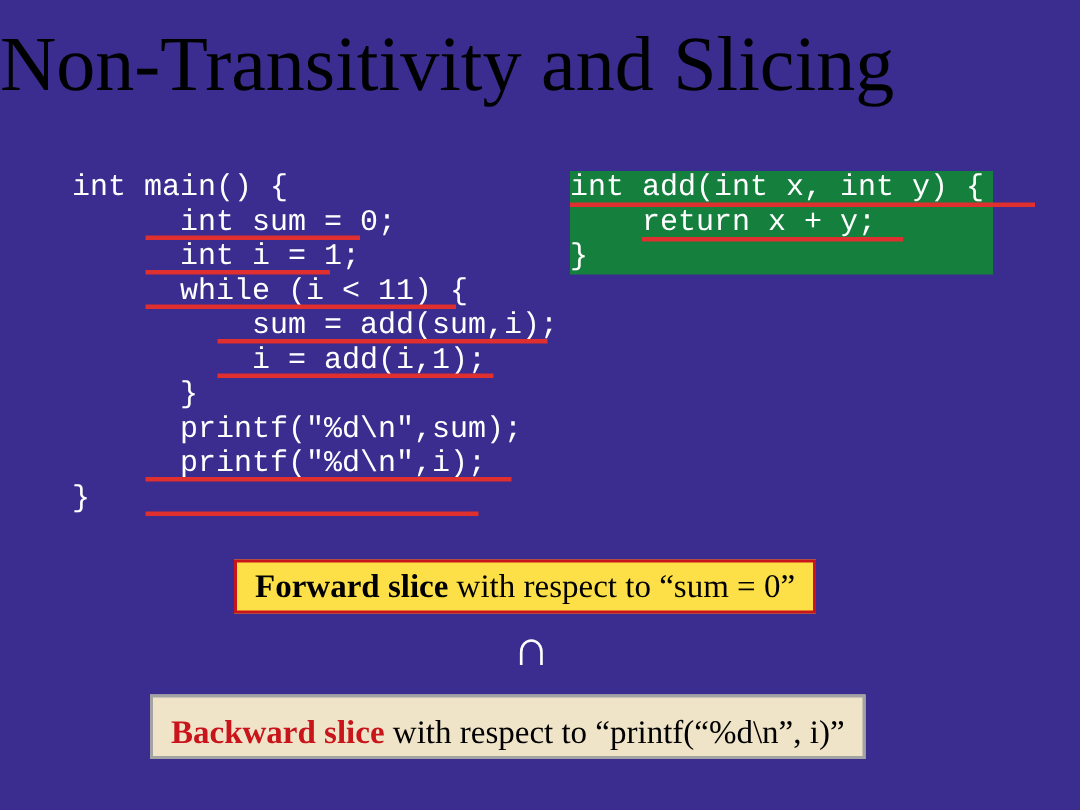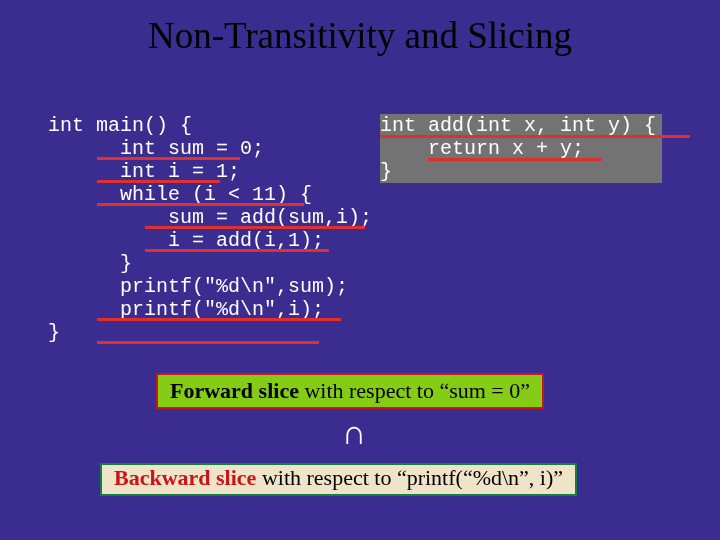--- a/index.html
+++ b/index.html
@@ -14,23 +14,22 @@
   .slide {
     position: relative;
     width: 720px;
     height: 540px;
   }
   .title {
     position: absolute;
     top: 14px;
     left: 0;
     width: 720px;
-    text-align: center;
     color: #000;
-    font-size: 37px;
+    font-size: 52px;
     font-weight: 400;
   }
   .code-left {
     position: absolute;
     top: 114px;
     left: 24px;
     white-space: pre;
     font-family: "Courier New", Courier, monospace;
     font-size: 20px;
     line-height: 23px;
@@ -39,44 +38,44 @@
   }
   .code-right {
     position: absolute;
     top: 114px;
     left: 380px;
     white-space: pre;
     font-family: "Courier New", Courier, monospace;
     font-size: 20px;
     line-height: 23px;
     color: #fff;
-    background: #737373;
+    background: #15803d;
     padding-right: 6px;
   }
   .red-underline {
     position: absolute;
     height: 0;
     border-top: 3px solid #e02f2f;
   }
   .fwd-box {
     position: absolute;
     border: 2px solid #c8141a;
-    background: #84cc16;
+    background: #fde047;
     color: #000;
     font-size: 22px;
     padding: 3px 12px 3px 12px;
     white-space: nowrap;
   }
   .bwd-box {
     position: absolute;
-    border: 2px solid #15803d;
+    border: 2px solid #a3a3a3;
     background: #efe3c8;
     color: #c8141a;
     font-size: 22px;
-    padding: 0 12px 3px 12px;
+    padding: 10px 12px 3px 12px;
     white-space: nowrap;
   }
   .intersect {
     position: absolute;
     color: #fff;
     font-size: 34px;
     font-family: "Times New Roman", Times, serif;
     transform: scaleX(-1);
   }
   .bold { font-weight: 700; }

